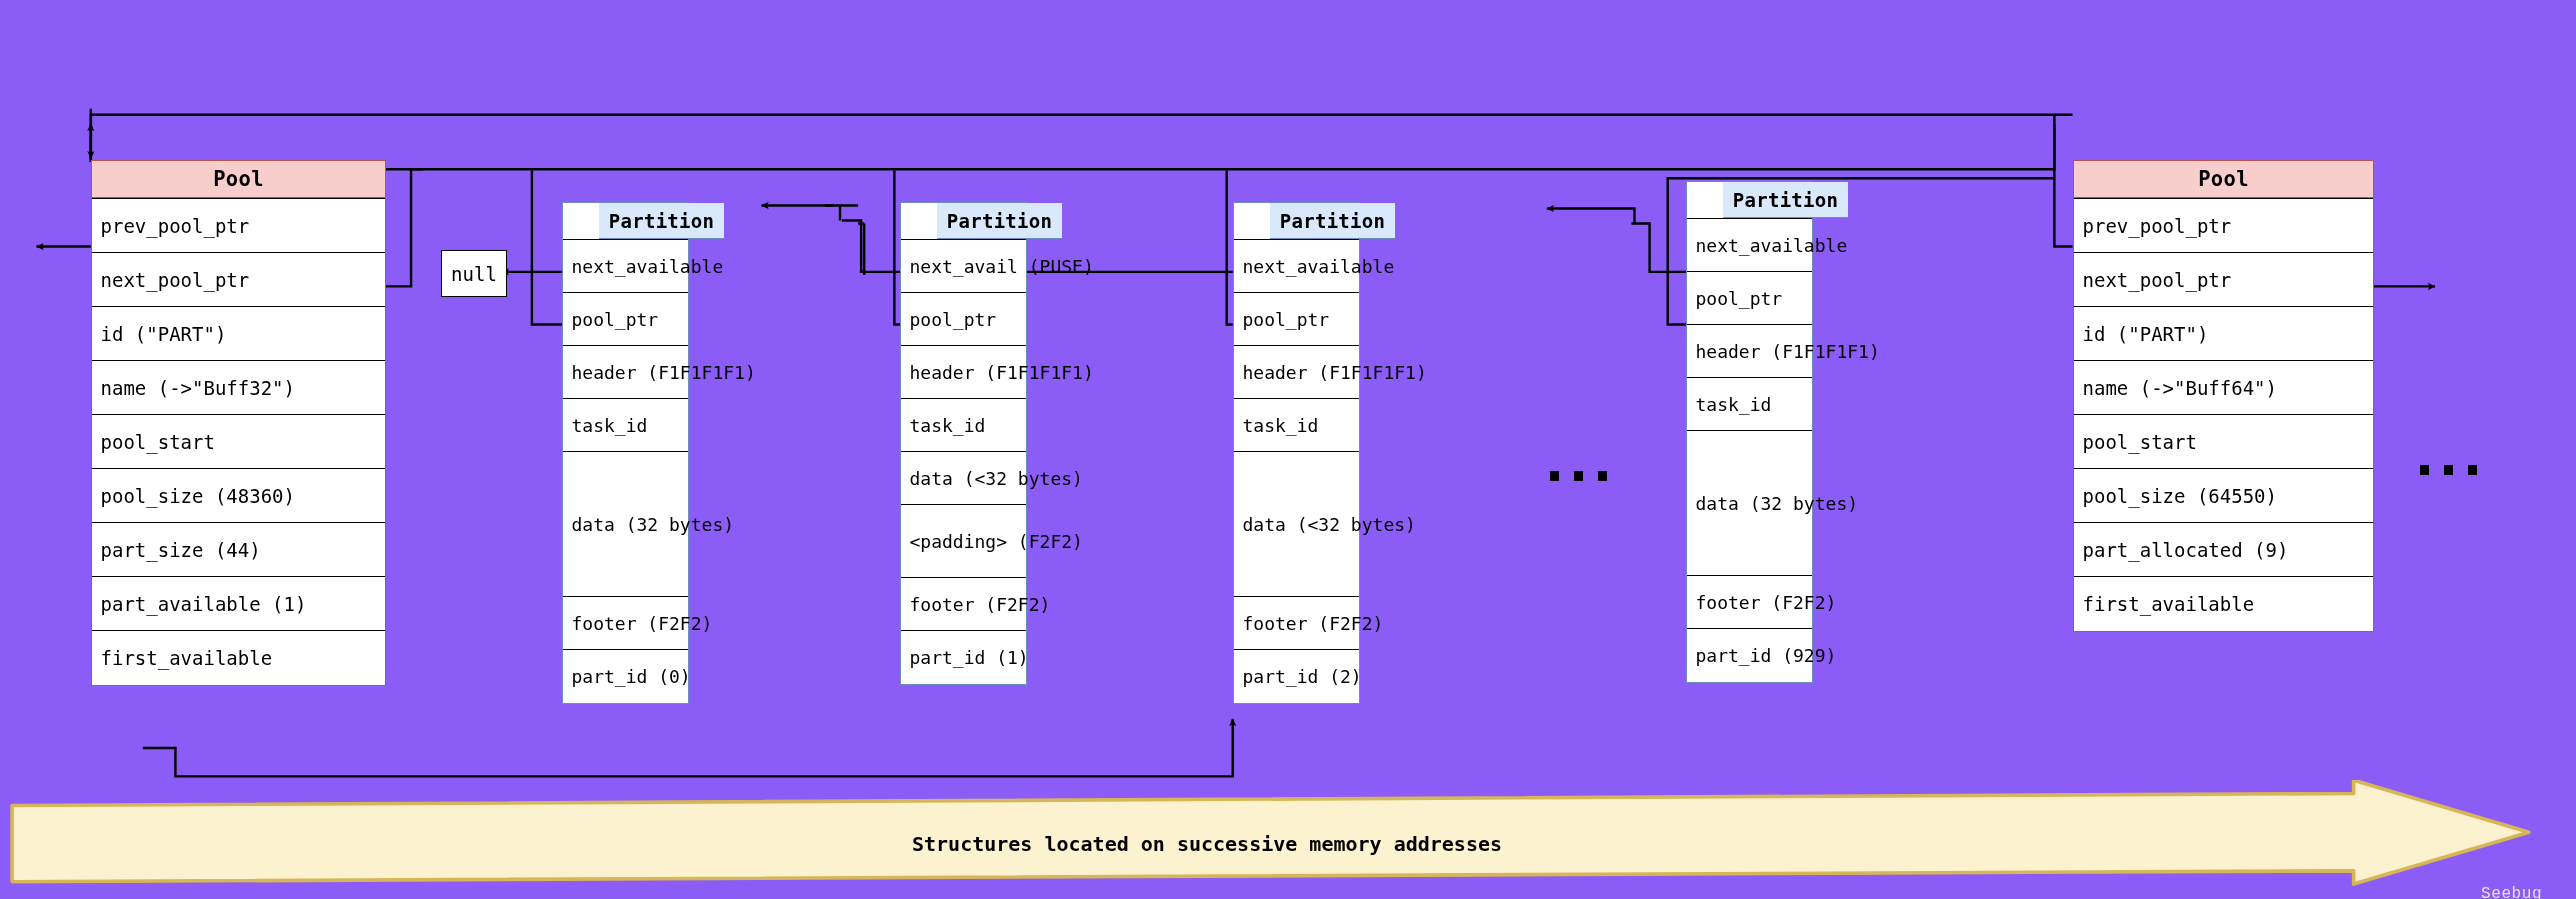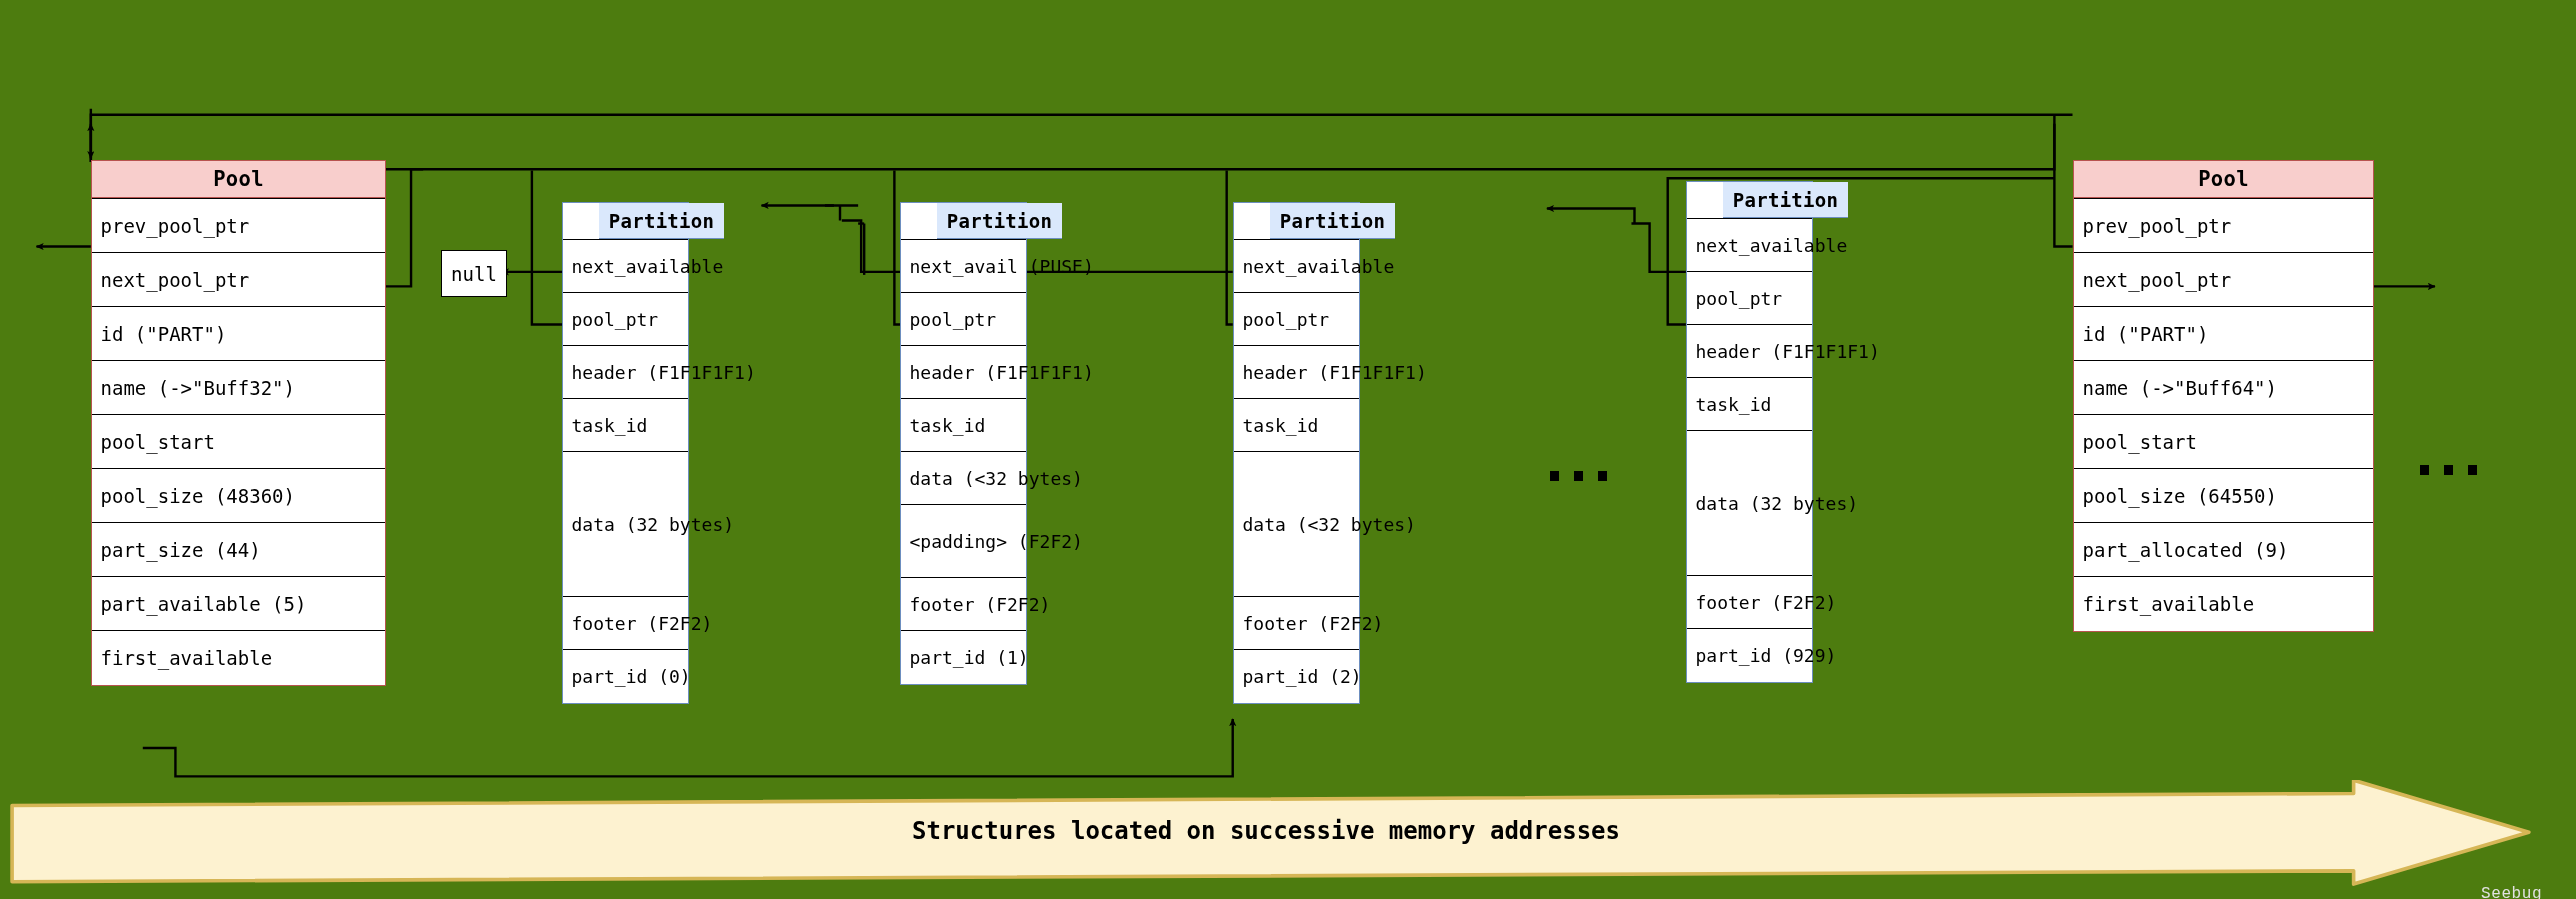--- a/index.html
+++ b/index.html
@@ -1,17 +1,17 @@
 <!DOCTYPE html>
 <html style="font-size:9.7px"><head>
 <meta charset="utf-8">
 <style>
   html,body{margin:0;padding:0;background:#ffffff;}
   body{width:2576px;height:899px;font-family:"DejaVu Sans Mono",monospace;overflow:hidden;}
-  #stage{position:relative;width:2576px;height:899px;background:#4d7c0f;}
+  #stage{position:relative;width:2576px;height:899px;background:#8b5cf6;}
 
   
   .struct{position:absolute;box-sizing:border-box;background:#fff;}
   .struct .hdr{
     box-sizing:border-box;width:100%;text-align:center;font-weight:bold;
     font-family:"DejaVu Sans Mono",monospace;letter-spacing:0.3px;
     display:flex;align-items:center;justify-content:center;
   }
   .struct .rows{box-sizing:border-box;width:100%;}
   .struct .row{
@@ -112,21 +112,21 @@
   <div class="struct pool" style="left:91px;top:160px;width:295px;">
     <div class="hdr" style="height:37px;font-size:20.5px;">Pool</div>
     <div class="rows">
       <div class="row" style="height:54px;font-size:19px;">prev_pool_ptr</div>
       <div class="row" style="height:54px;font-size:19px;">next_pool_ptr</div>
       <div class="row" style="height:54px;font-size:19px;">id ("PART")</div>
       <div class="row" style="height:54px;font-size:19px;">name (-&gt;"Buff32")</div>
       <div class="row" style="height:54px;font-size:19px;">pool_start</div>
       <div class="row" style="height:54px;font-size:19px;">pool_size (48360)</div>
       <div class="row" style="height:54px;font-size:19px;">part_size (44)</div>
-      <div class="row" style="height:54px;font-size:19px;">part_available (5)</div>
+      <div class="row" style="height:54px;font-size:19px;">part_available (1)</div>
       <div class="row" style="height:54px;font-size:19px;">first_available</div>
     </div>
   </div>
 
   <div class="nullbox" style="left:435px;top:250px;width:66px;height:47px;font-size:19px;margin-left:6px;">null</div>
 
   <div class="struct part" style="left:562px;top:202px;width:127px;">
     <div class="hdr" style="height:36px;font-size:19px;">
         <span>Partition</span>
       </div>
@@ -210,19 +210,19 @@
   <div class="dots" style="left:2420px;top:465px;">
     <i></i>
     <i></i>
     <i></i>
   </div>
 
   <div class="banner" style="left:0;top:780px;width:2576px;height:120px;">
     <svg width="2576" height="120" viewBox="0 0 4263 198">
       <polygon points="20,42 3895,22 3895,0 4185,86 3895,172 3895,150 20,168" fill="#fdf2d0" stroke="#d6b656" stroke-width="6" stroke-linejoin="round"></polygon>
     </svg>
-    <div class="label" style="left:912px;top:37px;font-size:24px;">Structures located on successive memory addresses</div>
+    <div class="label" style="left:912px;top:52px;font-size:20px;">Structures located on successive memory addresses</div>
   </div>
 
   <div class="watermark" style="left:2481px;top:865px;">Seebug</div>
 
 </div>
 
 
 </body></html>

